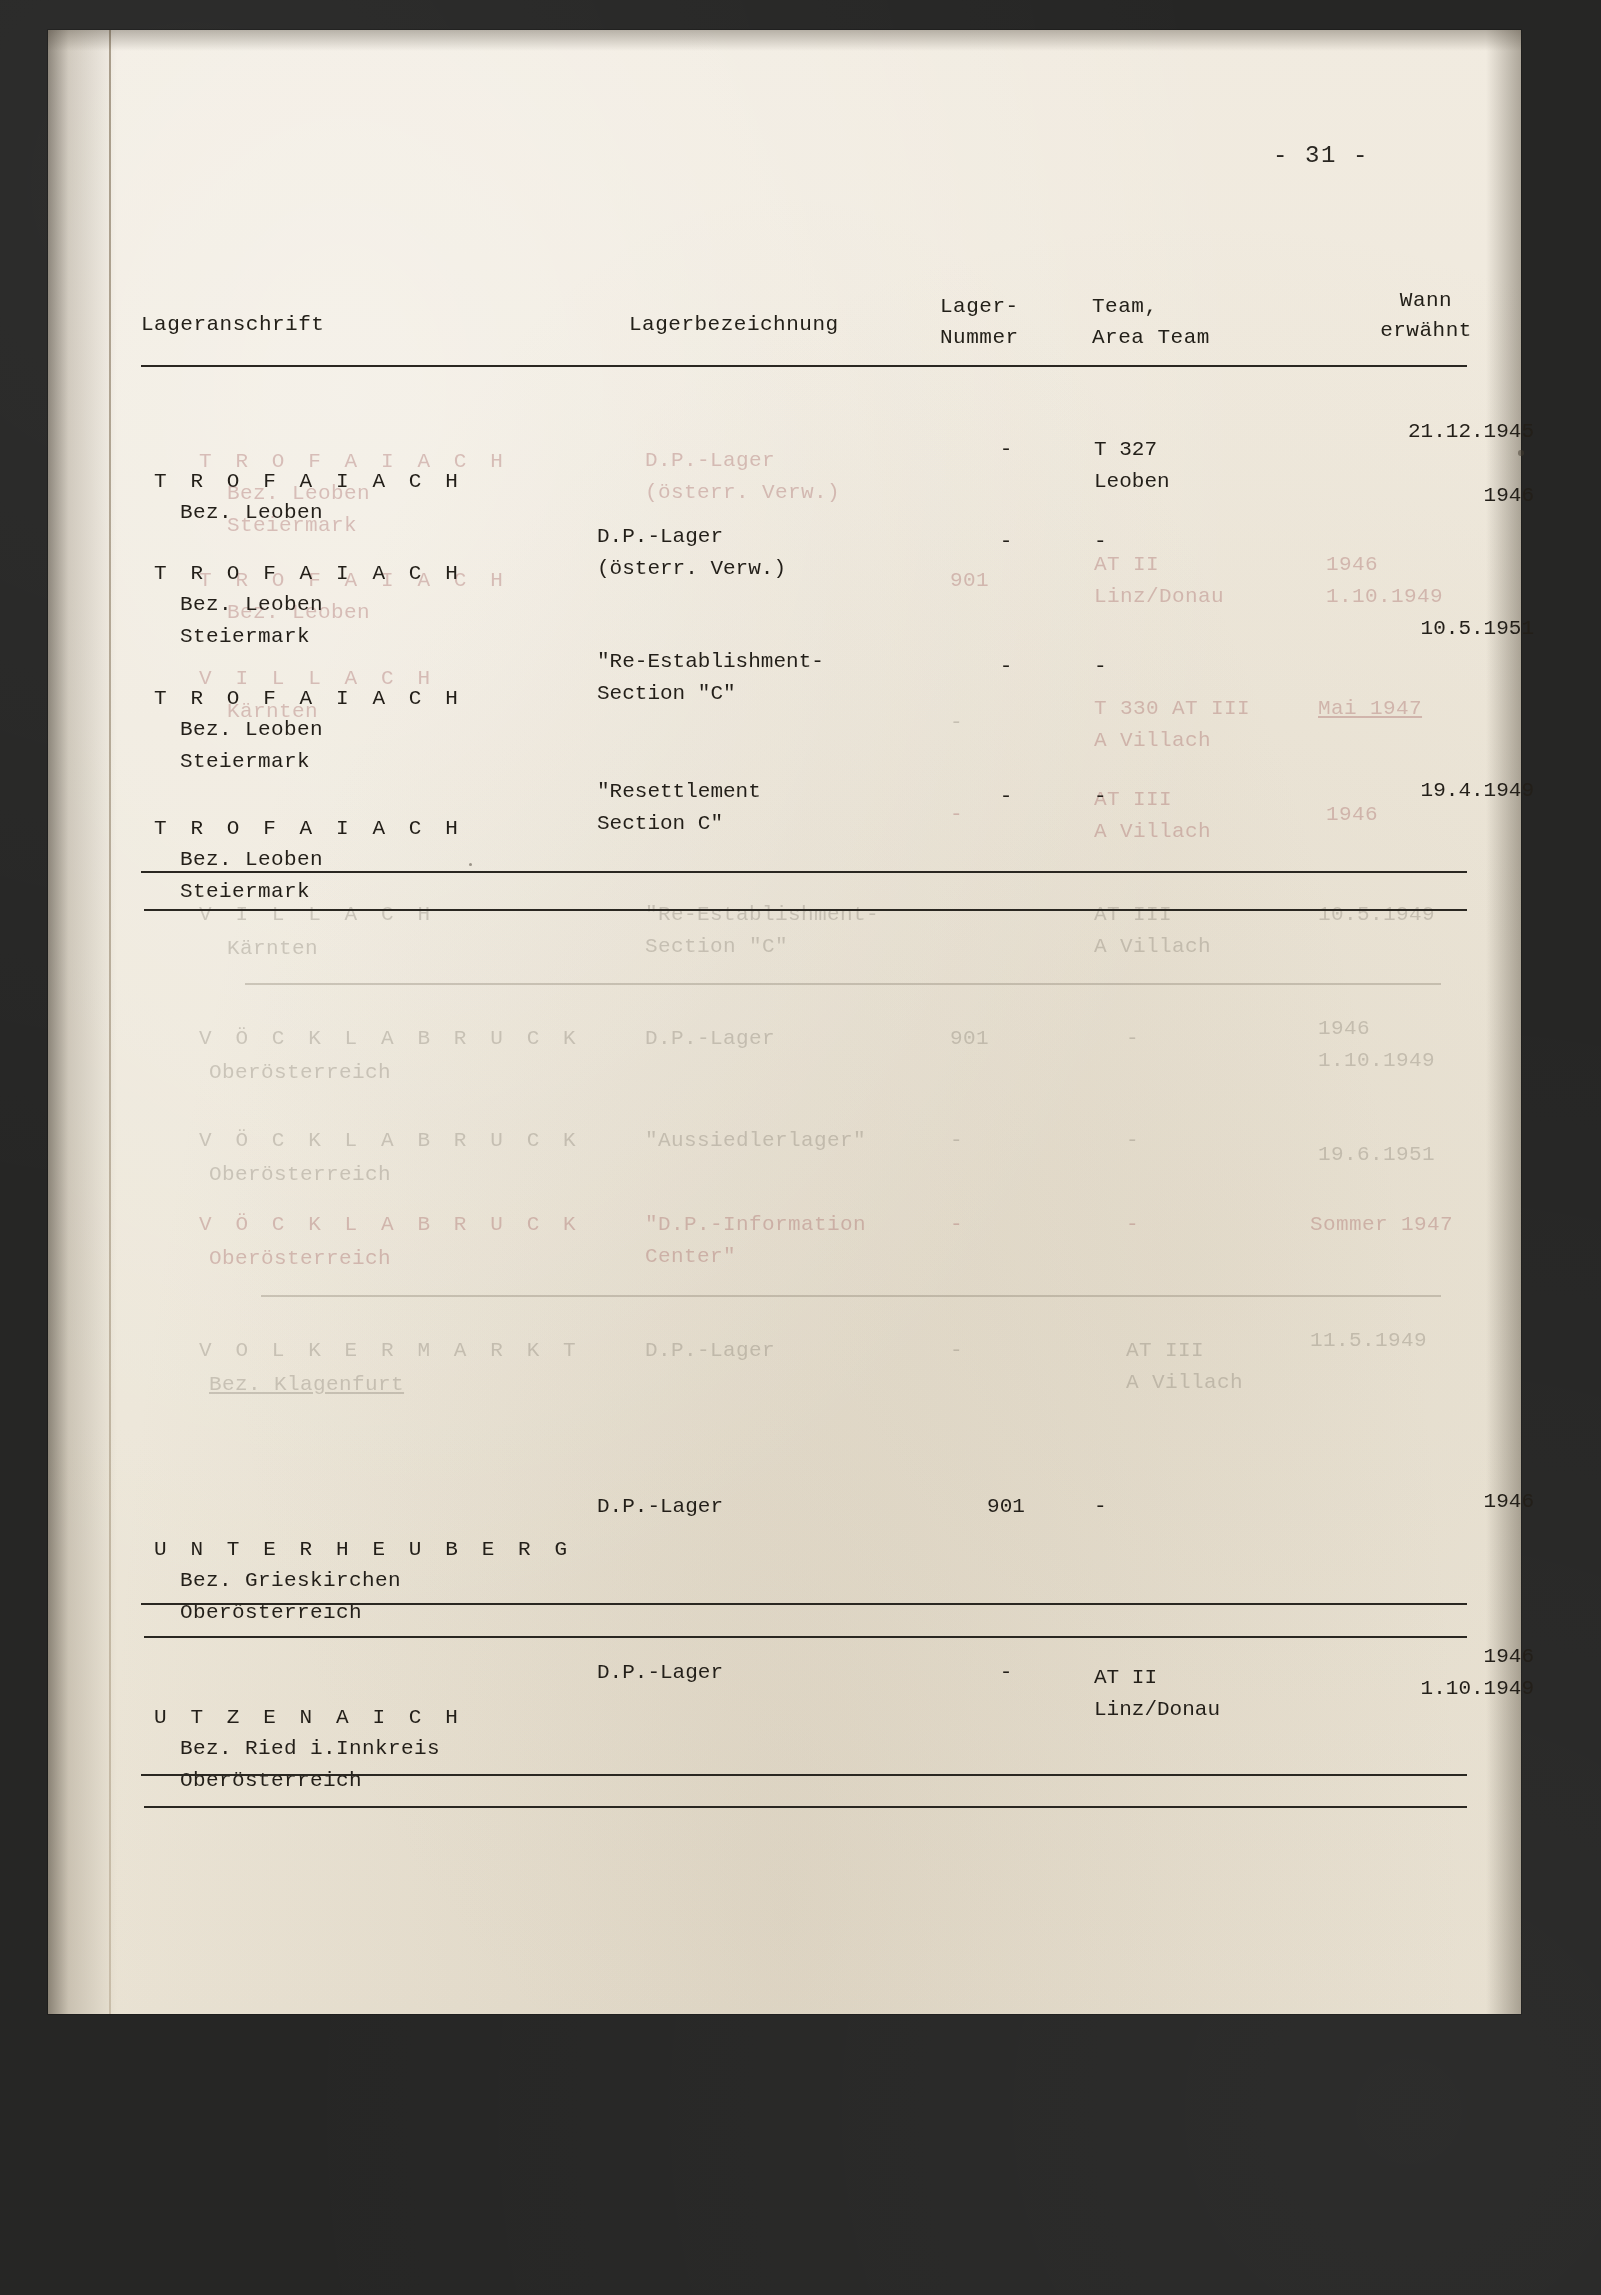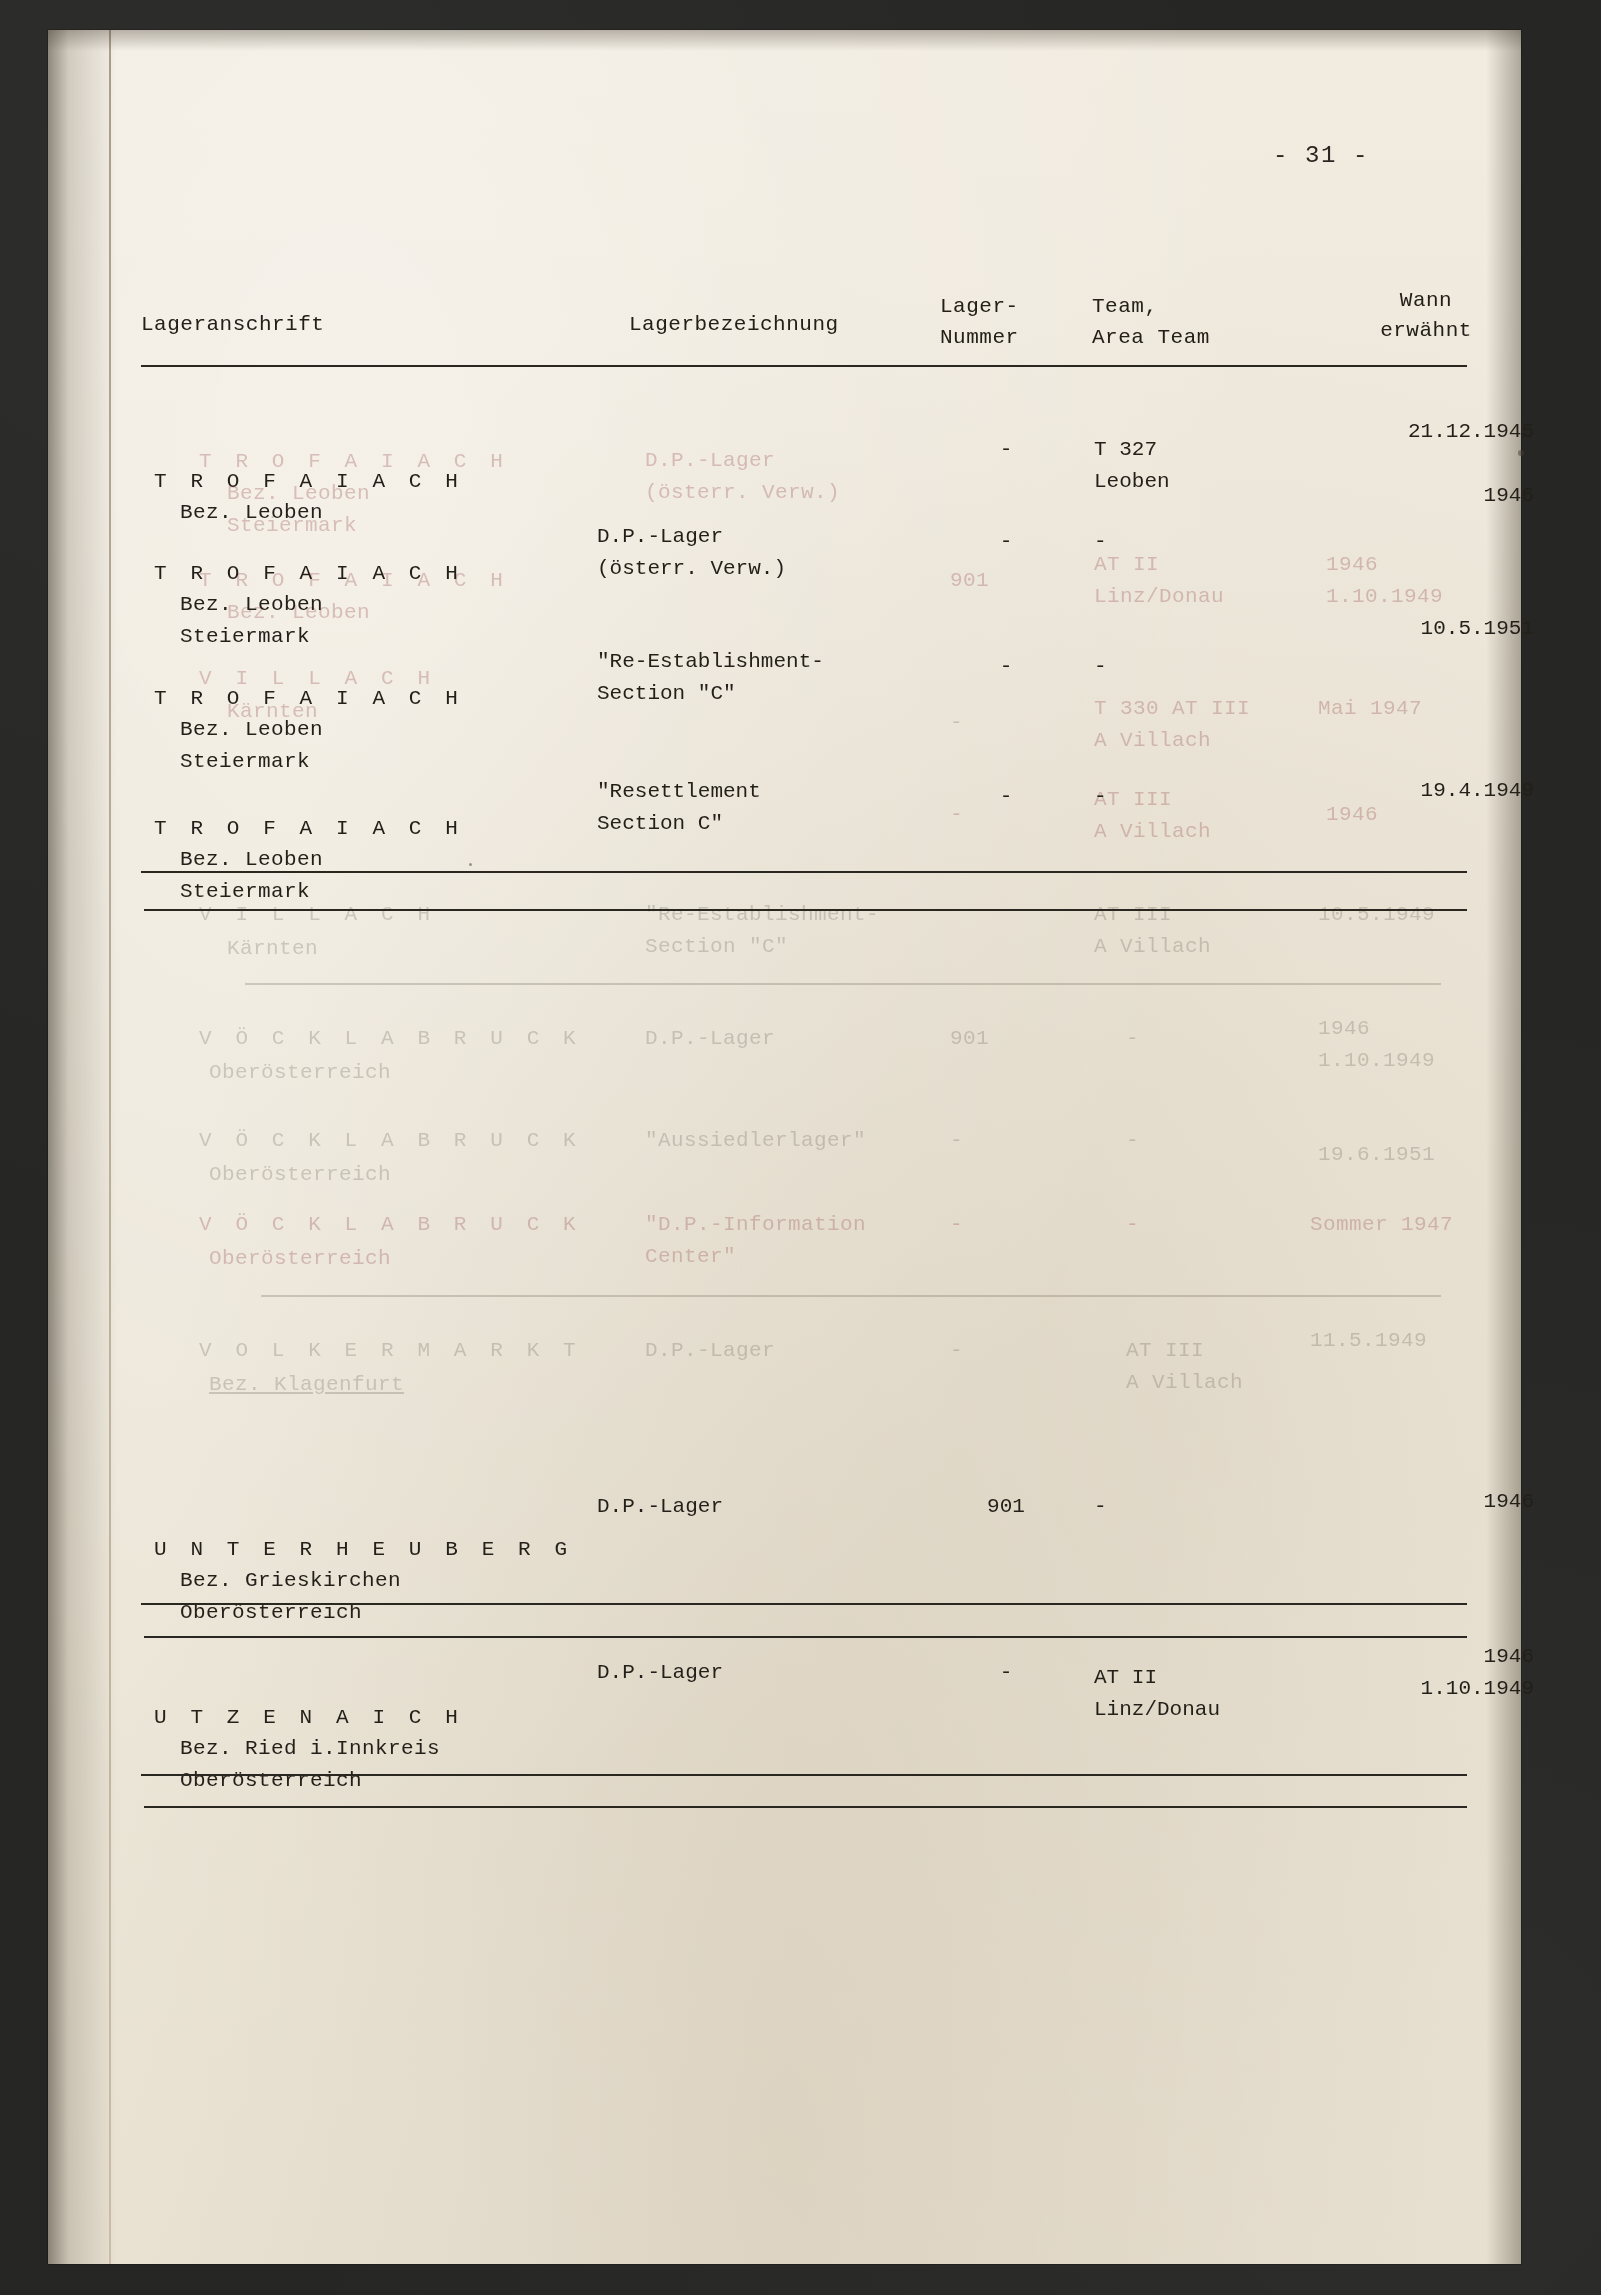--- a/index.html
+++ b/index.html
@@ -29,21 +29,21 @@
       radial-gradient(circle at 12% 8%, rgba(255,255,255,0.035), rgba(0,0,0,0) 42%),
       radial-gradient(circle at 88% 92%, rgba(255,255,255,0.03), rgba(0,0,0,0) 46%);
   }
 
   
   .page {
     position: absolute;
     left: 48px;
     top: 30px;
     width: 1473px;
-    height: 2234px;
+    height: 1984px;
     background: #efe9dc;
     background-image:
       linear-gradient(180deg, #f1ebe0 0%, #eee8db 35%, #ece6d8 70%, #e9e2d3 100%);
     box-shadow: 0 0 0 0.8px rgba(0,0,0,0.25);
   }
   
   .page::before{
     content:"";
     position:absolute;
     inset:0;
@@ -232,21 +232,21 @@
     <div class="ghost red" style="left:969px; top:519px;">AT II
 Linz/Donau</div>
     <div class="ghost red" style="left:1201px; top:519px;">1946
 1.10.1949</div>
 
     <div class="ghost red" style="left:74px; top:633px;"><span class="placename">V I L L A C H</span></div>
     <div class="ghost red" style="left:102px; top:666px;">Kärnten</div>
     <div class="ghost grey" style="left:825px; top:677px;">-</div>
     <div class="ghost red" style="left:969px; top:663px;">T 330 AT III
 A Villach</div>
-    <div class="ghost red" style="left:1193px; top:663px;">Mai 1947</div>
+    <div class="ghost red" style="left:1193px; top:663px;text-decoration:underline;">Mai 1947</div>
 
     <div class="ghost red" style="left:825px; top:769px;">-</div>
     <div class="ghost red" style="left:969px; top:754px;">AT III
 A Villach</div>
     <div class="ghost red" style="left:1201px; top:769px;">1946</div>
 
     <div class="ghost grey" style="left:74px; top:869px;"><span class="placename">V I L L A C H</span></div>
     <div class="ghost grey" style="left:102px; top:903px;">Kärnten</div>
     <div class="ghost grey" style="left:520px; top:869px;">"Re-Establishment-
 Section "C"</div>

